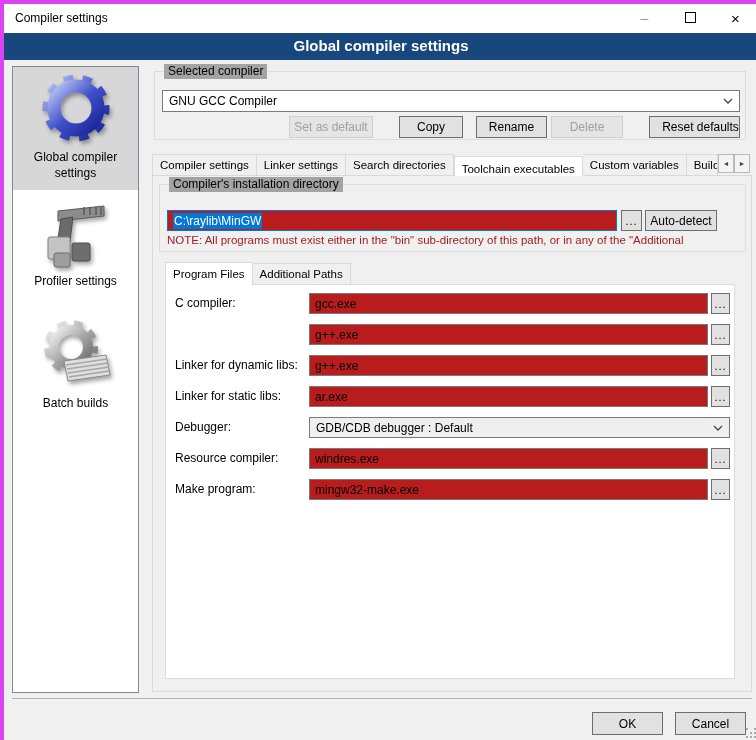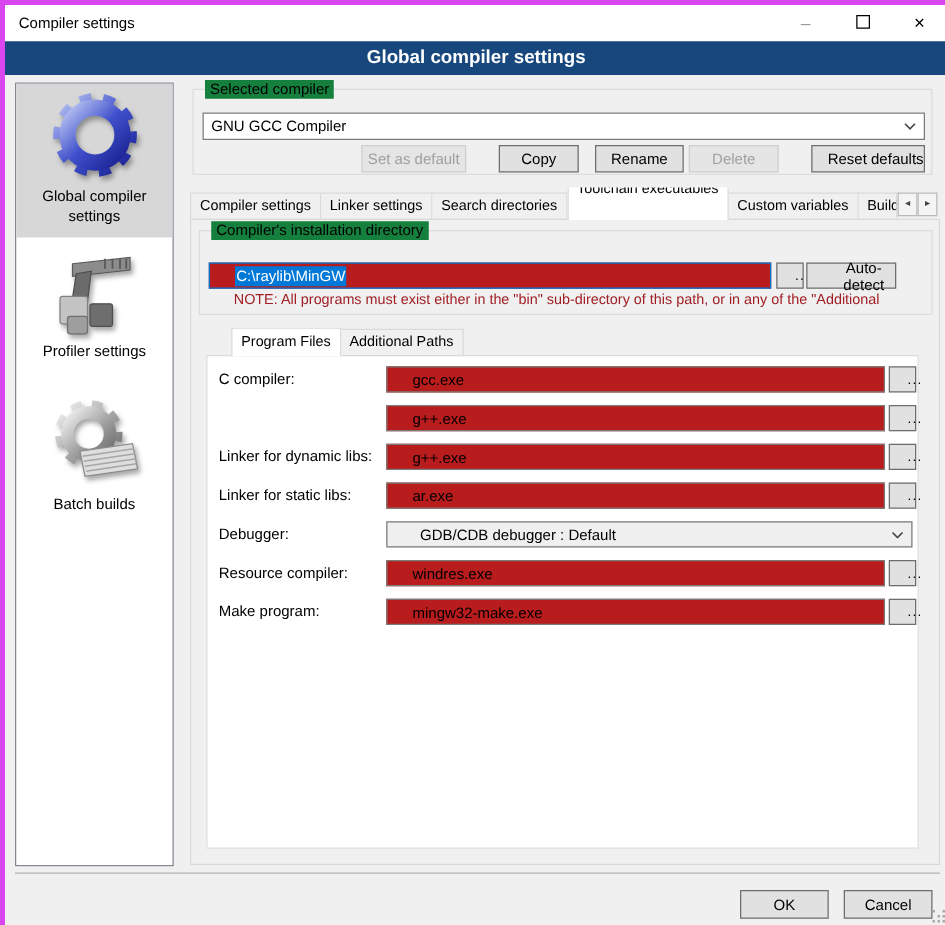--- a/index.html
+++ b/index.html
@@ -21,56 +21,56 @@
   .banner{position:absolute;left:0;top:29px;width:100%;height:27px;background:#17477d;
           color:#fff;font-weight:bold;font-size:15px;text-align:center;line-height:26px;}
   
   .sidebar{position:absolute;left:8px;top:62px;width:127px;height:627px;background:#fff;border:1px solid #828790;box-sizing:border-box;}
   .side-item{position:absolute;left:0;width:125px;text-align:center;}
   .side-item.selected{background:#d7d7d7;}
   .side-item .ic{display:block;margin:4px auto 0;filter:drop-shadow(2px 3px 2px rgba(0,0,0,.35));}
   .side-label{display:block;margin:2px auto 0;width:112px;line-height:16px;font-size:12px;color:#000;}
   
   .groupbox{position:absolute;border:1px solid #dcdcdc;box-sizing:border-box;}
-  .legend{position:absolute;top:-8px;left:9px;background:#15803d;padding:0 4px;font-size:12px;line-height:15px;}
+  .legend{position:absolute;top:-8px;left:9px;background:#a3a3a3;padding:0 4px;font-size:12px;line-height:15px;}
   
   .btn{position:absolute;box-sizing:border-box;background:#e1e1e1;border:1px solid #6e6e6e;
        text-align:center;font-size:12px;color:#000;cursor:default;display:flex;align-items:center;justify-content:center;}
   .btn.disabled{background:#e5e5e5;border-color:#cfcfcf;color:#a0a0a0;}
   .combo{position:absolute;box-sizing:border-box;background:#fff;border:1px solid #7a7a7a;display:flex;align-items:center;}
   .combo .val{flex:1;padding-left:6px;white-space:nowrap;overflow:hidden;}
   .combo.gray{background:#efefef;}
   .chev{width:22px;height:100%;display:flex;align-items:center;justify-content:center;}
   .input{position:absolute;box-sizing:border-box;background:#b91c1c;border:1px solid #7a7a7a;
          display:flex;align-items:center;padding-left:5px;white-space:nowrap;overflow:hidden;}
   .input.focused{border-color:#0078d7;}
   .sel{background:#0078d7;color:#fff;padding:1px 1px;}
   .browse{font-size:11px;letter-spacing:1px;}
   
   .tabstrip{position:absolute;display:flex;align-items:flex-end;overflow:hidden;}
   .tab{box-sizing:border-box;height:22px;line-height:20px;padding:0 7px;background:#f0f0f0;
        border:1px solid #d9d9d9;border-left-width:0;font-size:11.5px;white-space:nowrap;cursor:default;}
   .tab:first-child{border-left-width:1px;}
-  .tab.active{background:#fff;height:38px;line-height:25px;border-left-width:1px;border-bottom:none;position:relative;z-index:3;}
+  .tab.active{background:#fff;height:20px;line-height:25px;border-left-width:1px;border-bottom:none;position:relative;z-index:3;}
   .tab.clip{width:38px;overflow:hidden;}
   .tabarrows{position:absolute;display:flex;}
   .tabarrow{width:16px;height:19px;background:#f4f4f4;border:1px solid #b9b9b9;box-sizing:border-box;
             font-size:7px;display:flex;align-items:center;justify-content:center;color:#444;}
   
   .panel-outer{position:absolute;left:148px;top:171px;width:600px;height:517px;background:#f0f0f0;border:1px solid #d9d9d9;box-sizing:border-box;z-index:1;}
   .panel-inner{position:absolute;left:161px;top:280px;width:570px;height:395px;background:#fff;border:1px solid #dcdcdc;box-sizing:border-box;z-index:1;}
   .itab{background:#f0f0f0;}
   .itab.active{background:#fff;}
   .note{position:absolute;color:#a01e24;font-size:11.5px;white-space:nowrap;overflow:hidden;}
   .row-label{position:absolute;left:171px;width:132px;font-size:12px;line-height:21px;z-index:2;}
   .divider{position:absolute;left:8px;top:694px;width:740px;height:1px;background:#b2b2b2;}
   .grip{position:absolute;left:742px;top:724px;width:10px;height:10px;}
   .grip i{position:absolute;width:2px;height:2px;background:#a9a9a9;
           box-shadow:8px 0 #a9a9a9,4px 4px #a9a9a9,8px 4px #a9a9a9,0 8px #a9a9a9,4px 8px #a9a9a9,8px 8px #a9a9a9;}
-  .z2{z-index:2;padding-left:20px;}
+  .z2{z-index:2;}
 </style>
 </head>
 <body>
 
 <div class="window">
 
   <div class="titlebar">
     <span class="title-text">Compiler settings</span>
     <span class="cap cap-min"><span>–</span></span>
     <span class="cap cap-max"><span class="max-box"></span></span>

